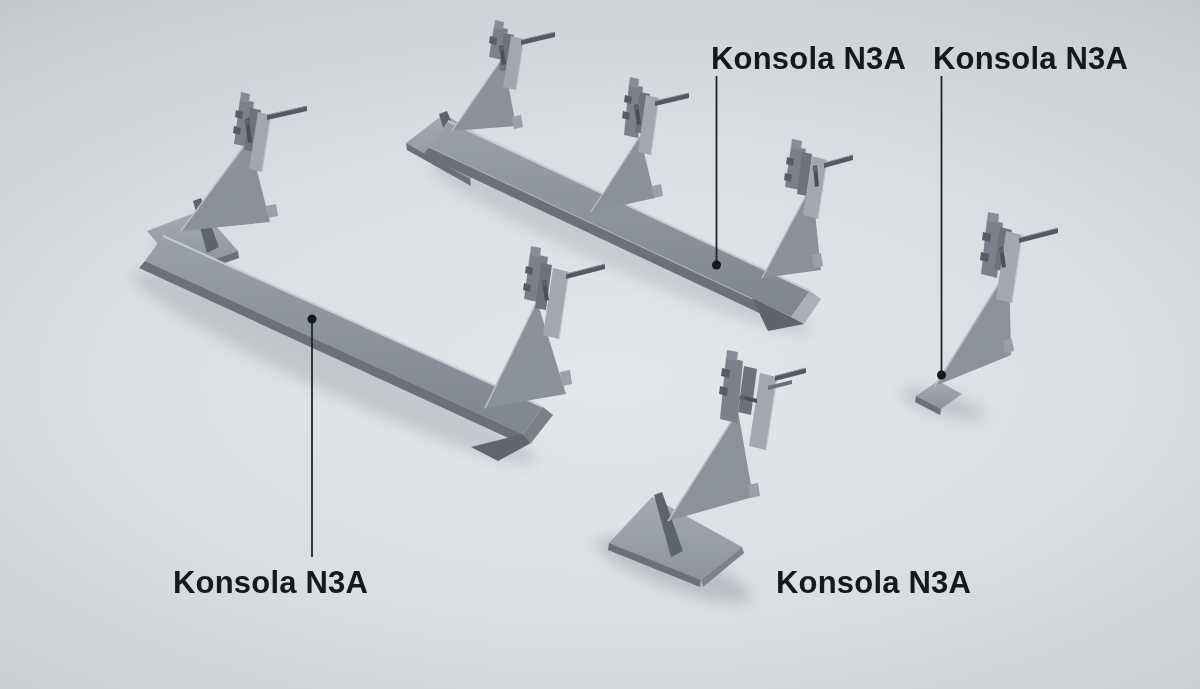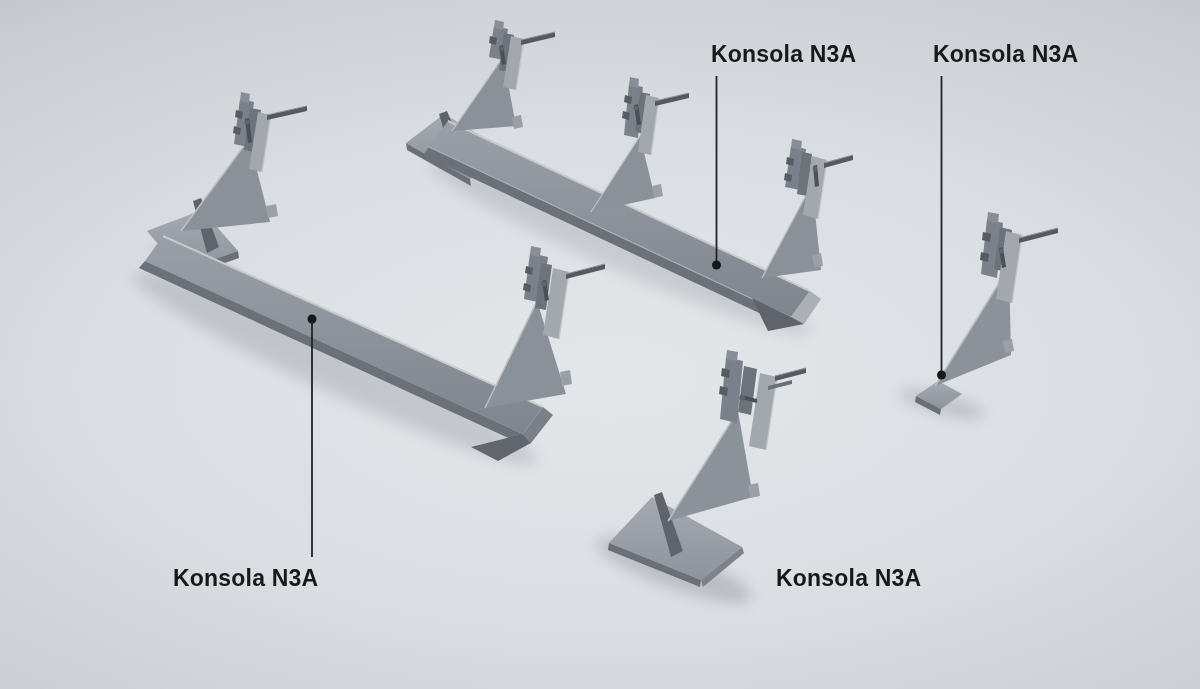--- a/index.html
+++ b/index.html
@@ -6,21 +6,21 @@
   body{font-family:"Liberation Sans",sans-serif;}
   .stage{
     position:relative;
     width:1200px;height:689px;
     overflow:hidden;
     background:radial-gradient(115% 95% at 51% 55%, #e4e7ea 0%, #dadde1 38%, #c9cdd2 68%, #b4b8be 90%, #adb1b7 100%);
   }
   .scene{position:absolute;left:0;top:0;}
   .callout{
     position:absolute;
-    font-size:23px;
+    font-size:31px;
     font-weight:600;
     letter-spacing:0.2px;
     color:#17181a;
     white-space:nowrap;
     user-select:none;
   }
 </style>
 </head>
 <body>
 

